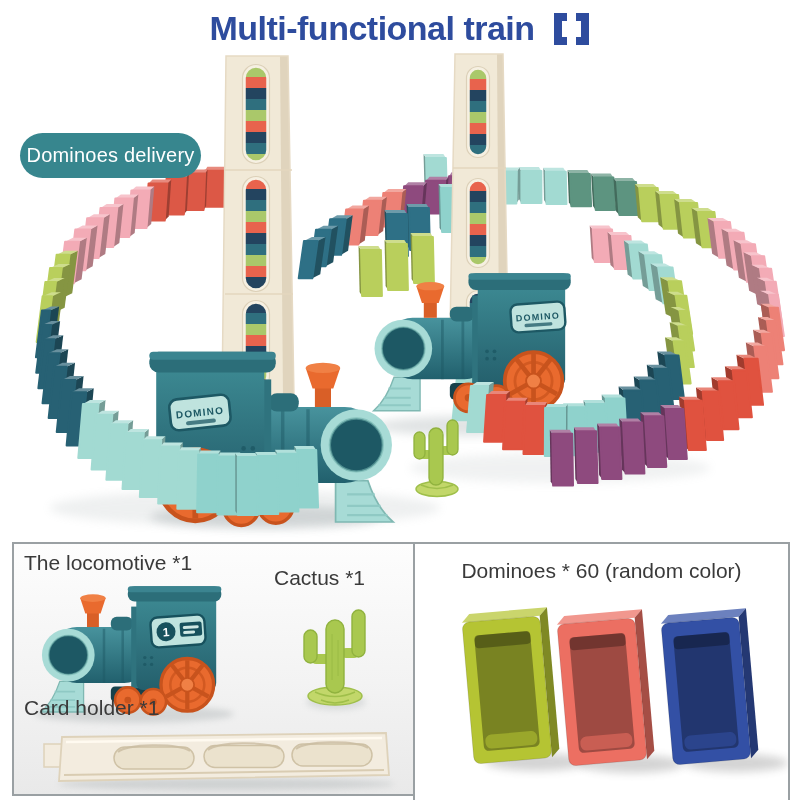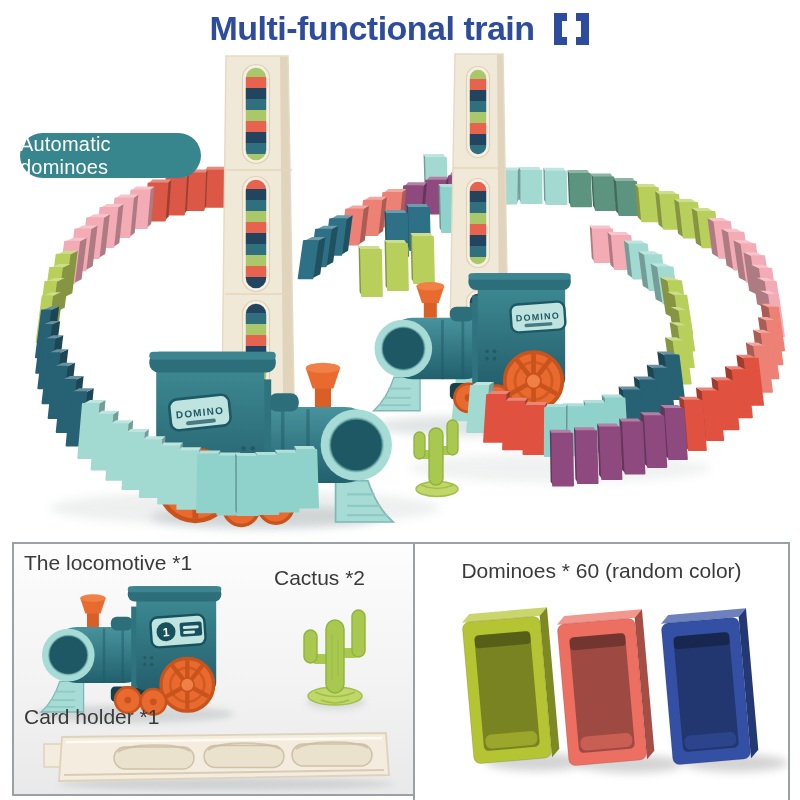--- a/index.html
+++ b/index.html
@@ -31,39 +31,39 @@
 
   
   .panel{position:absolute;border:2px solid #9aa0a3;z-index:2;}
   .panel-left{left:12px;top:542px;width:432px;height:254px;
     background:linear-gradient(180deg,#fdfdfd 0%,#f3f3f3 55%,#e9e9e9 100%);}
   .panel-right{left:413px;top:542px;width:377px;height:269px;background:#ffffff;}
   .panel svg{position:absolute;left:0;top:0;}
   .lbl{position:absolute;font-size:21px;color:#3a3a3a;white-space:nowrap;z-index:2;}
   .lbl-loco{left:10px;top:7px;}
   .lbl-cactus{left:260px;top:22px;}
-  .lbl-holder{left:10px;top:152px;margin-top:9px;}
+  .lbl-holder{left:10px;top:152px;}
   .lbl-dominoes{left:0;top:15px;width:100%;text-align:center;}
 
   text.plate-txt{fill:#1d5864;font-weight:bold;letter-spacing:1.2px;
     font-family:"Liberation Sans",sans-serif;}
   text.badge-one{fill:#ffffff;font-weight:bold;font-family:"Liberation Sans",sans-serif;}
 </style>
 </head>
 <body>
 
 <div class="page">
 
   <h1 class="title">
     <span>Multi-functional train</span>
     <span class="brk open"></span>
     <span class="brk close"></span>
   </h1>
 
-  <div class="badge">Automatic dominoes</div>
+  <div class="badge">Dominoes delivery</div>
 
   <svg id="scene" width="800" height="542" viewBox="0 0 800 542">
     <defs>
       <filter id="soft" x="-60%" y="-60%" width="220%" height="220%">
         <feGaussianBlur stdDeviation="5"></feGaussianBlur>
       </filter>
       <linearGradient id="gradBoiler" x1="0" y1="0" x2="0" y2="1">
         <stop offset="0" stop-color="#48939d"></stop>
           <stop offset="1" stop-color="#21606d"></stop>
       </linearGradient>
@@ -793,21 +793,21 @@
       <rect x="420" y="450" width="12" height="9" rx="4" fill="#a9c84f"></rect>
       <rect x="440" y="446" width="12" height="9" rx="4" fill="#a9c84f"></rect>
       <rect x="414" y="432" width="11" height="27" rx="5.5" fill="#a9c84f" stroke="#90b23e" stroke-width="1.3"></rect>
       <rect x="447" y="420" width="11" height="35" rx="5.5" fill="#a9c84f" stroke="#90b23e" stroke-width="1.3"></rect>
       <rect x="429" y="428" width="14" height="57" rx="7" fill="#a9c84f" stroke="#90b23e" stroke-width="1.3"></rect>
     </g>
   </svg>
 
   <section class="panel panel-left">
     <span class="lbl lbl-loco">The locomotive *1</span>
-    <span class="lbl lbl-cactus">Cactus *2</span>
+    <span class="lbl lbl-cactus">Cactus *1</span>
     <span class="lbl lbl-holder">Card holder *1</span>
 
     <svg width="384" height="250" viewBox="0 0 384 250">
       <defs>
         <filter id="soft2" x="-60%" y="-60%" width="220%" height="220%">
           <feGaussianBlur stdDeviation="3"></feGaussianBlur>
         </filter>
       </defs>
 
       <g>

